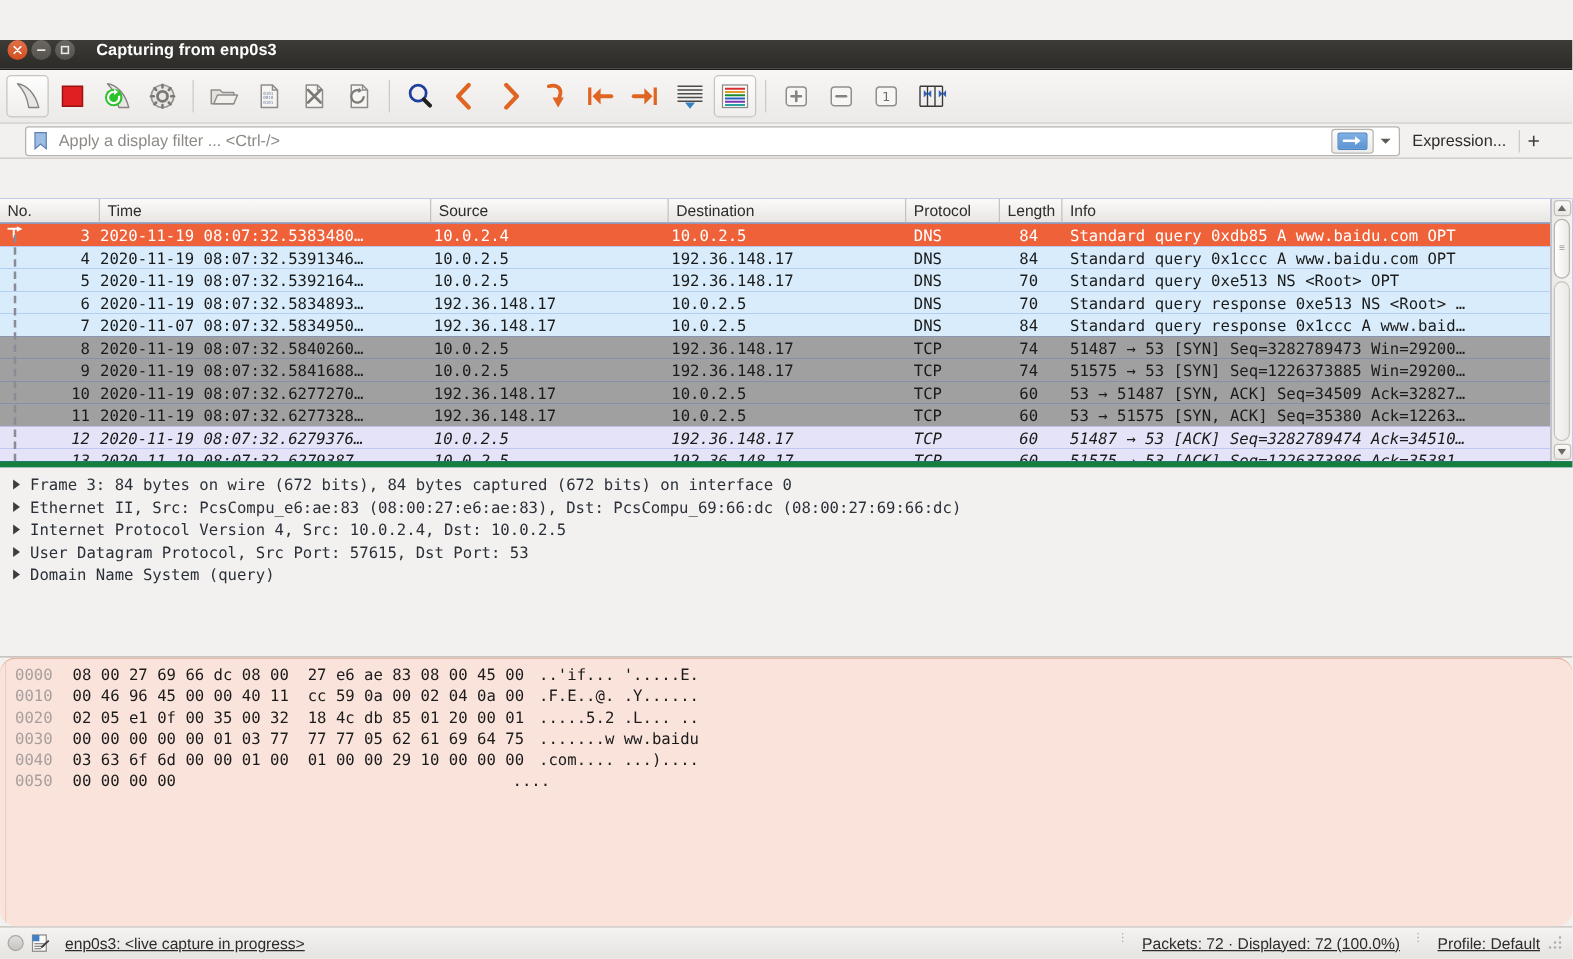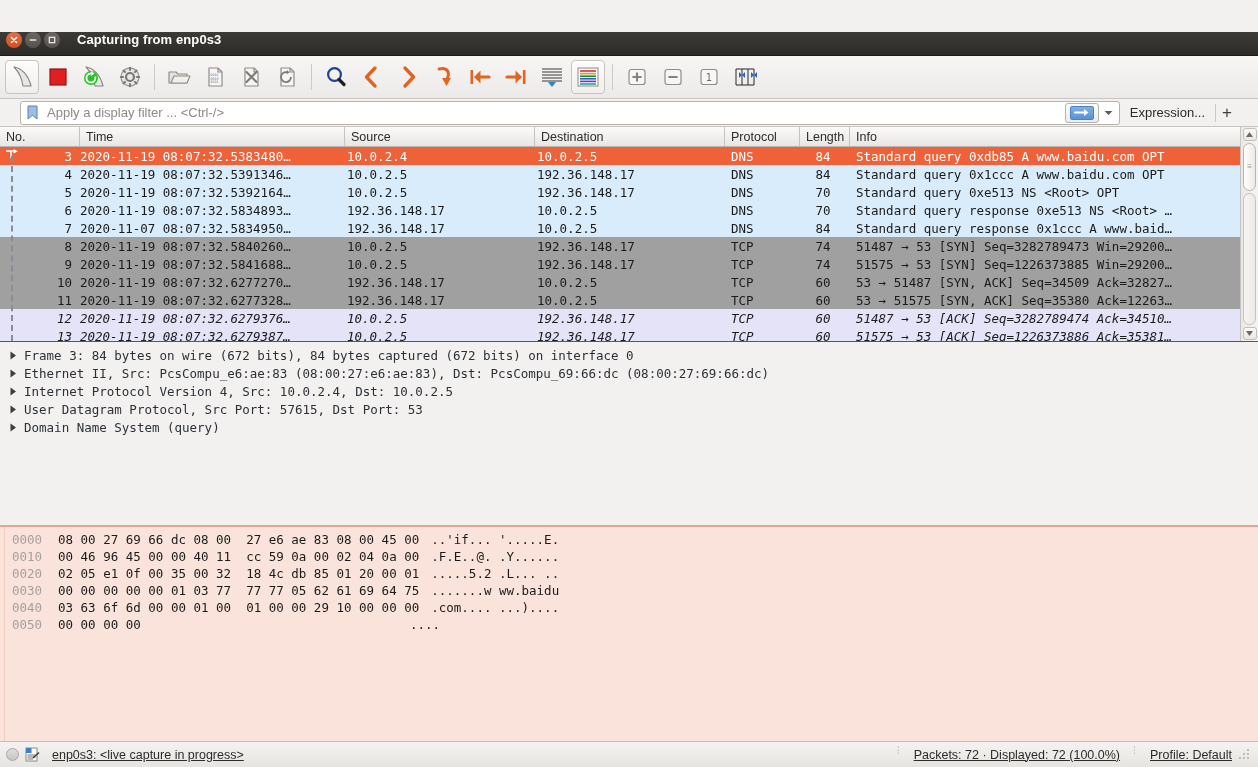--- a/index.html
+++ b/index.html
@@ -123,24 +123,25 @@
   .vsep { width: 1px; height: 18px; background: #cdc9c5; }
   .plusbtn {
     width: 22px; text-align: center;
     font-size: 17px; color: #3d3c3a; line-height: 1;
   }
 
   
   .packetlist {
     flex: 0 0 215px;
     display: flex; flex-direction: column;
-    border-bottom: 1px solid #15803d;
+    border-bottom: 5px solid #15803d;
     background: #1d4ed8;
     position: relative;
     overflow: hidden;
+    margin-top: 32px;
   }
   .plist-inner { display: flex; flex: 1 1 auto; min-height: 0; }
   .plist-main { flex: 1 1 auto; min-width: 0; display: flex; flex-direction: column; }
 
   .colhead {
     height: 20px; flex: 0 0 20px;
     display: flex;
     background: linear-gradient(#fbfaf9,#e8e6e3);
     border-bottom: 1px solid #b9b5b1;
     font-size: 12.5px; color: #2d2c2b;
@@ -248,20 +249,21 @@
   }
 
   
   .hexpane {
     flex: 0 0 215px;
     background: #fae3db;
     border-top: 1px solid #e8a88f;
     padding: 4px 0 0 4px;
     overflow: hidden;
     position: relative;
+    border-radius: 13px;
   }
   .hexline {
     height: 17px;
     font-family: "DejaVu Sans Mono", monospace;
     font-size: 12.5px;
     display: flex; align-items: center;
     white-space: pre;
     color: #1b1b1b;
   }
   .hex-off { color: #a79f9c; flex: 0 0 46px; padding-left: 8px; }

